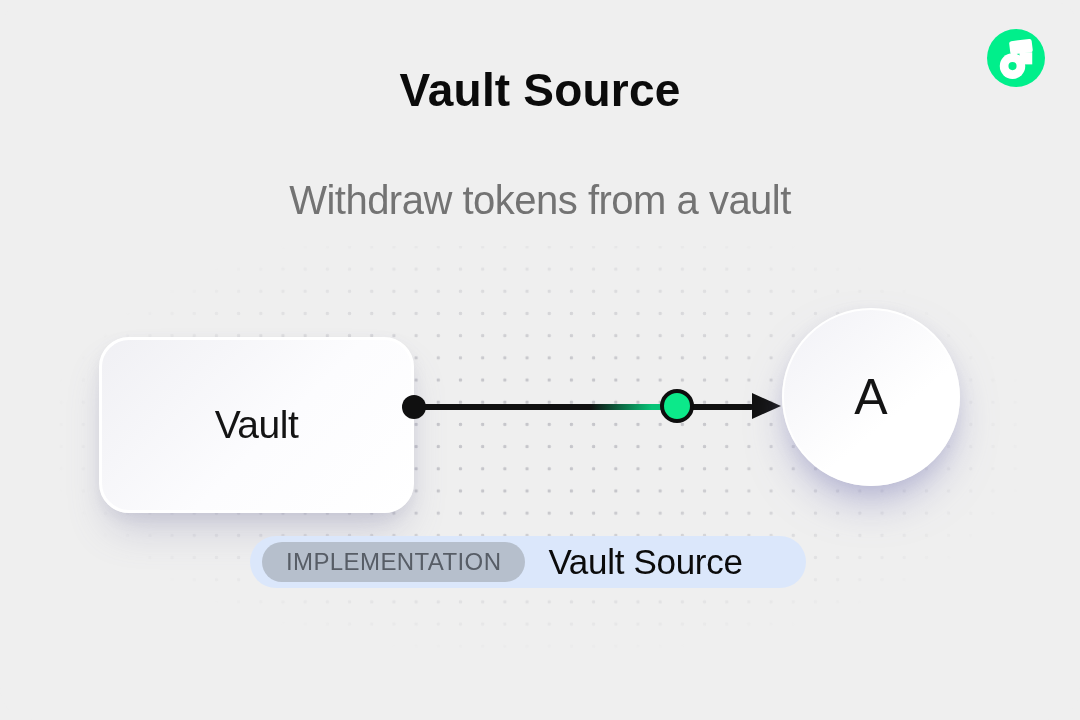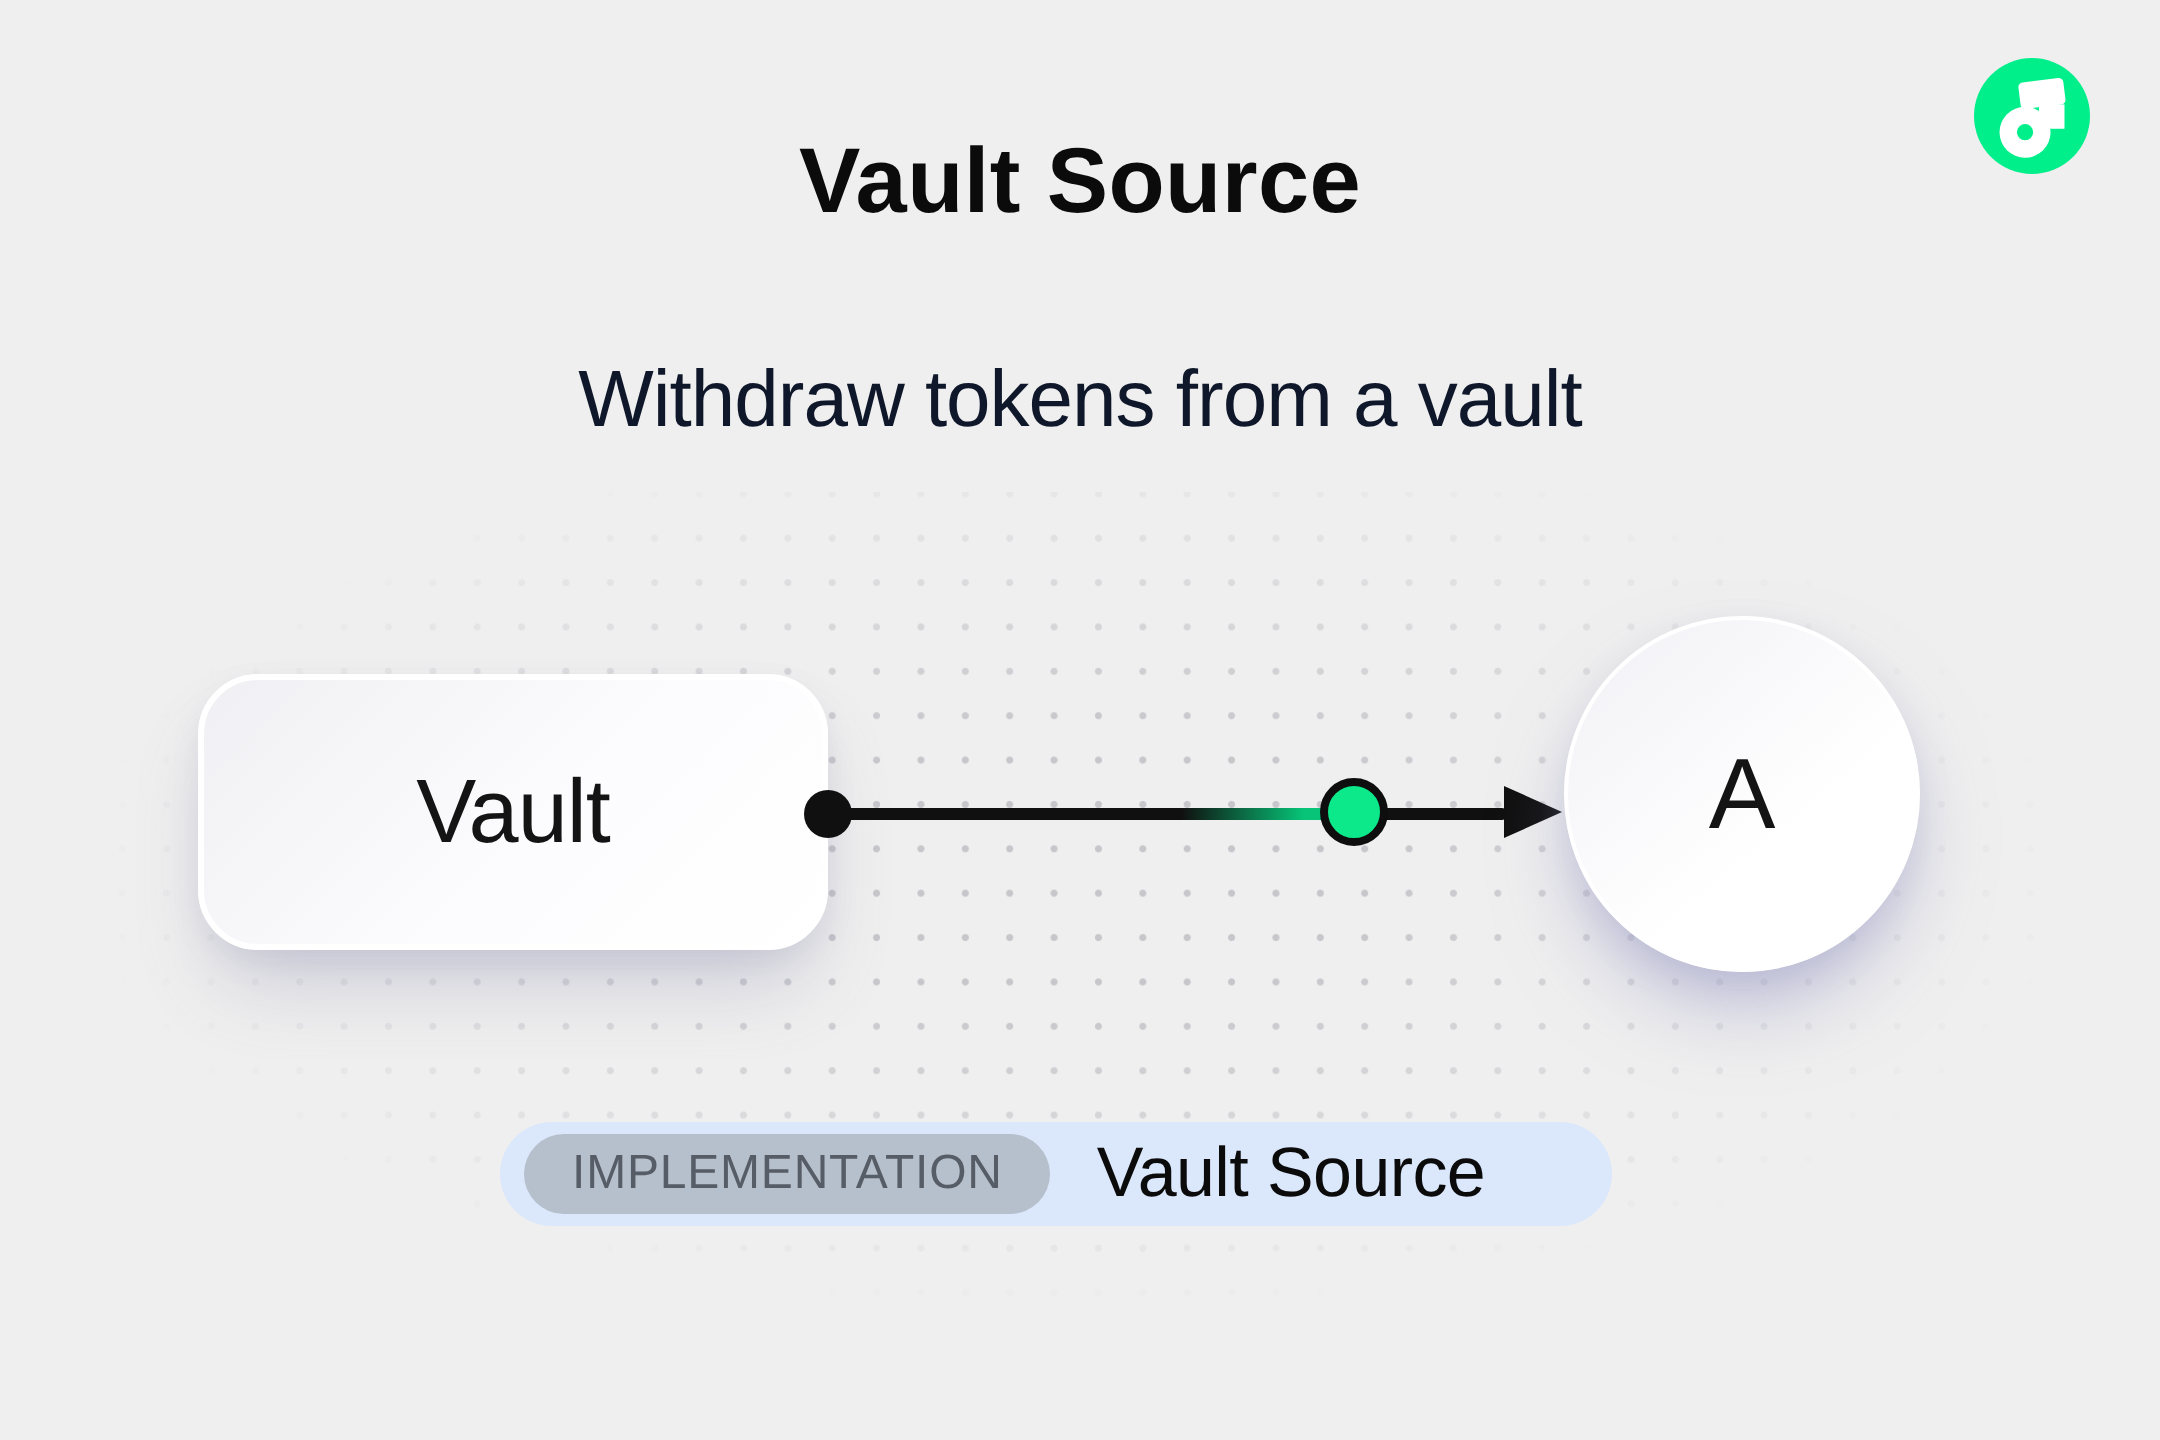--- a/index.html
+++ b/index.html
@@ -17,32 +17,32 @@
     background-size:22.2px 22.2px;background-position:10px 12px;
     -webkit-mask-image:radial-gradient(ellipse 52% 56% at 50% 46%,rgba(0,0,0,.95) 28%,rgba(0,0,0,0) 96%);
     mask-image:radial-gradient(ellipse 52% 56% at 50% 46%,rgba(0,0,0,.95) 28%,rgba(0,0,0,0) 96%);
   }
   .page-title{
     position:absolute;left:0;right:0;top:63px;text-align:center;
     font-size:46px;font-weight:700;color:#0b0b0b;letter-spacing:.2px;
   }
   .page-subtitle{
     position:absolute;left:0;right:0;top:178px;text-align:center;
-    font-size:40px;font-weight:400;color:#0f172a;letter-spacing:-.5px;
+    font-size:40px;font-weight:400;color:#737373;letter-spacing:-.5px;
   }
   .brand-logo{position:absolute;left:987px;top:29px;width:58px;height:58px;}
 
   
   .node-vault{
-    position:absolute;left:99px;top:337px;width:315px;height:138px;
+    position:absolute;left:99px;top:337px;width:315px;height:176px;
     border-radius:30px;border:3px solid #ffffff;box-sizing:border-box;
     background:linear-gradient(135deg,#f0f0f4 0%,#fcfcfe 55%,#ffffff 100%);
     box-shadow:0 24px 40px -10px rgba(116,116,160,.30),0 6px 14px rgba(130,130,165,.12);
     display:flex;align-items:center;justify-content:center;
-    font-size:45px;color:#141414;letter-spacing:-.5px;
+    font-size:39px;color:#141414;letter-spacing:-.5px;
   }
   .node-circle{
     position:absolute;left:782px;top:308px;width:178px;height:178px;
     border-radius:50%;box-sizing:border-box;border:2px solid #ffffff;
     background:linear-gradient(140deg,#f1f1f6 0%,#ffffff 62%);
     box-shadow:0 22px 42px -8px rgba(138,138,192,.55),0 6px 16px rgba(140,140,180,.15);
     display:flex;align-items:center;justify-content:center;
     font-size:50px;color:#141414;
   }
 
@@ -60,21 +60,21 @@
     box-sizing:border-box;border:4.5px solid #0e0e0e;background:#0ce98a;
   }
   .edge-arrowhead{
     position:absolute;left:752px;top:393px;width:0;height:0;
     border-top:13.5px solid transparent;border-bottom:13.5px solid transparent;
     border-left:29px solid #101010;
   }
 
   
   .impl-badge{
-    position:absolute;left:250px;top:561px;width:556px;height:52px;
+    position:absolute;left:250px;top:536px;width:556px;height:52px;
     border-radius:26px;background:#dbe7fb;box-sizing:border-box;
     display:flex;align-items:center;padding-left:12px;gap:23px;
   }
   .impl-tag{
     height:40px;border-radius:20px;background:#b6bfcc;
     display:flex;align-items:center;justify-content:center;
     padding:0 24px;font-size:24px;color:#575d66;letter-spacing:.4px;
     white-space:nowrap;
   }
   .impl-label{font-size:35px;color:#0b0b0b;letter-spacing:-.3px;white-space:nowrap;}

